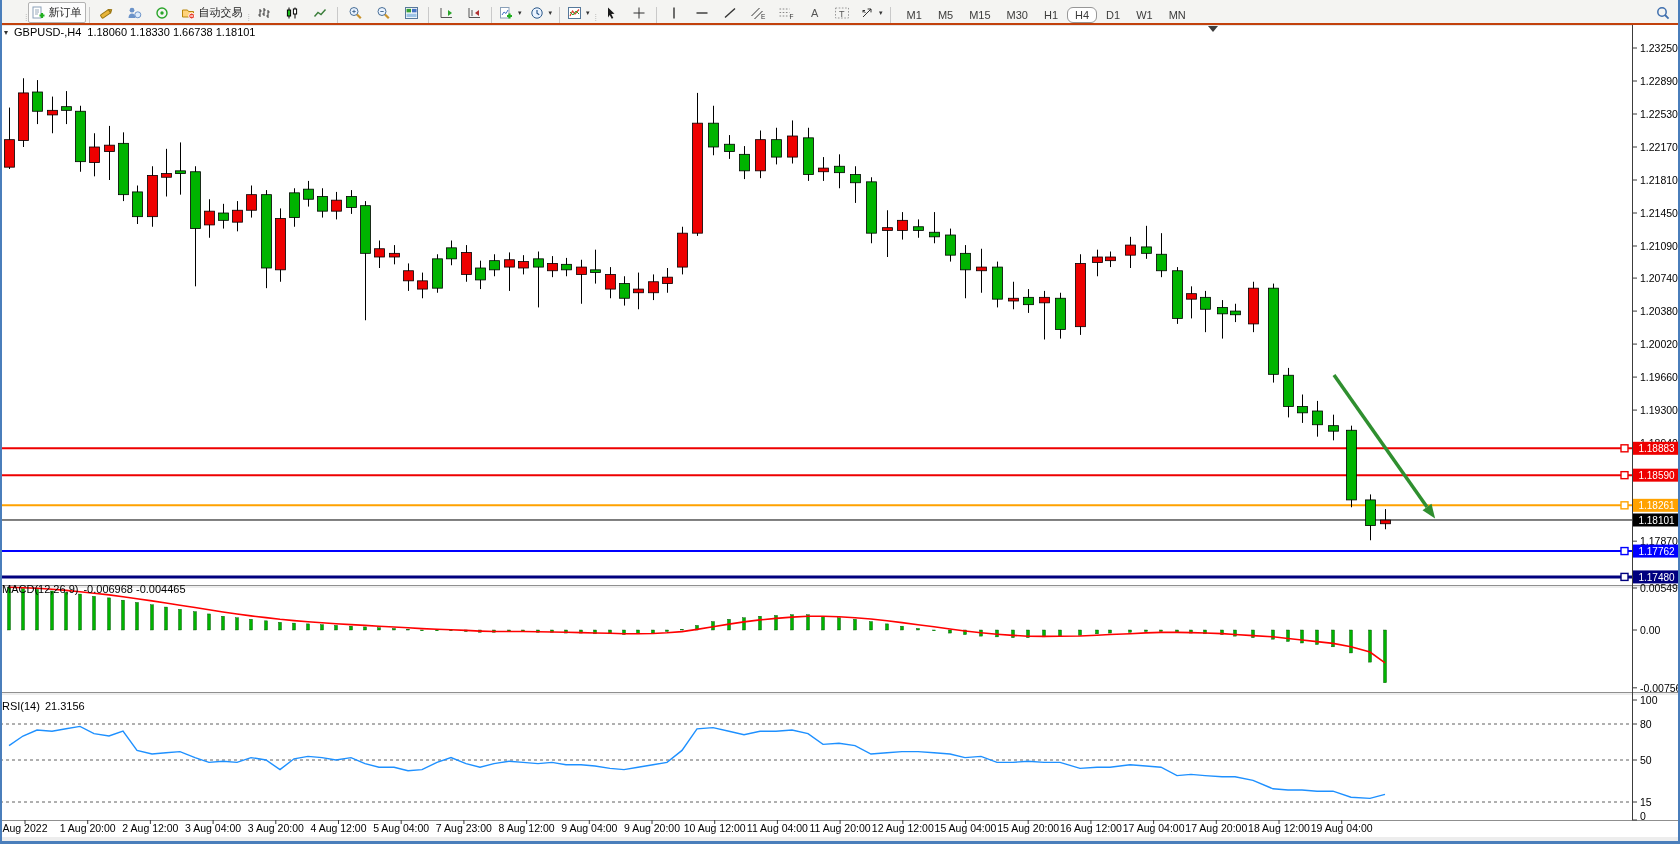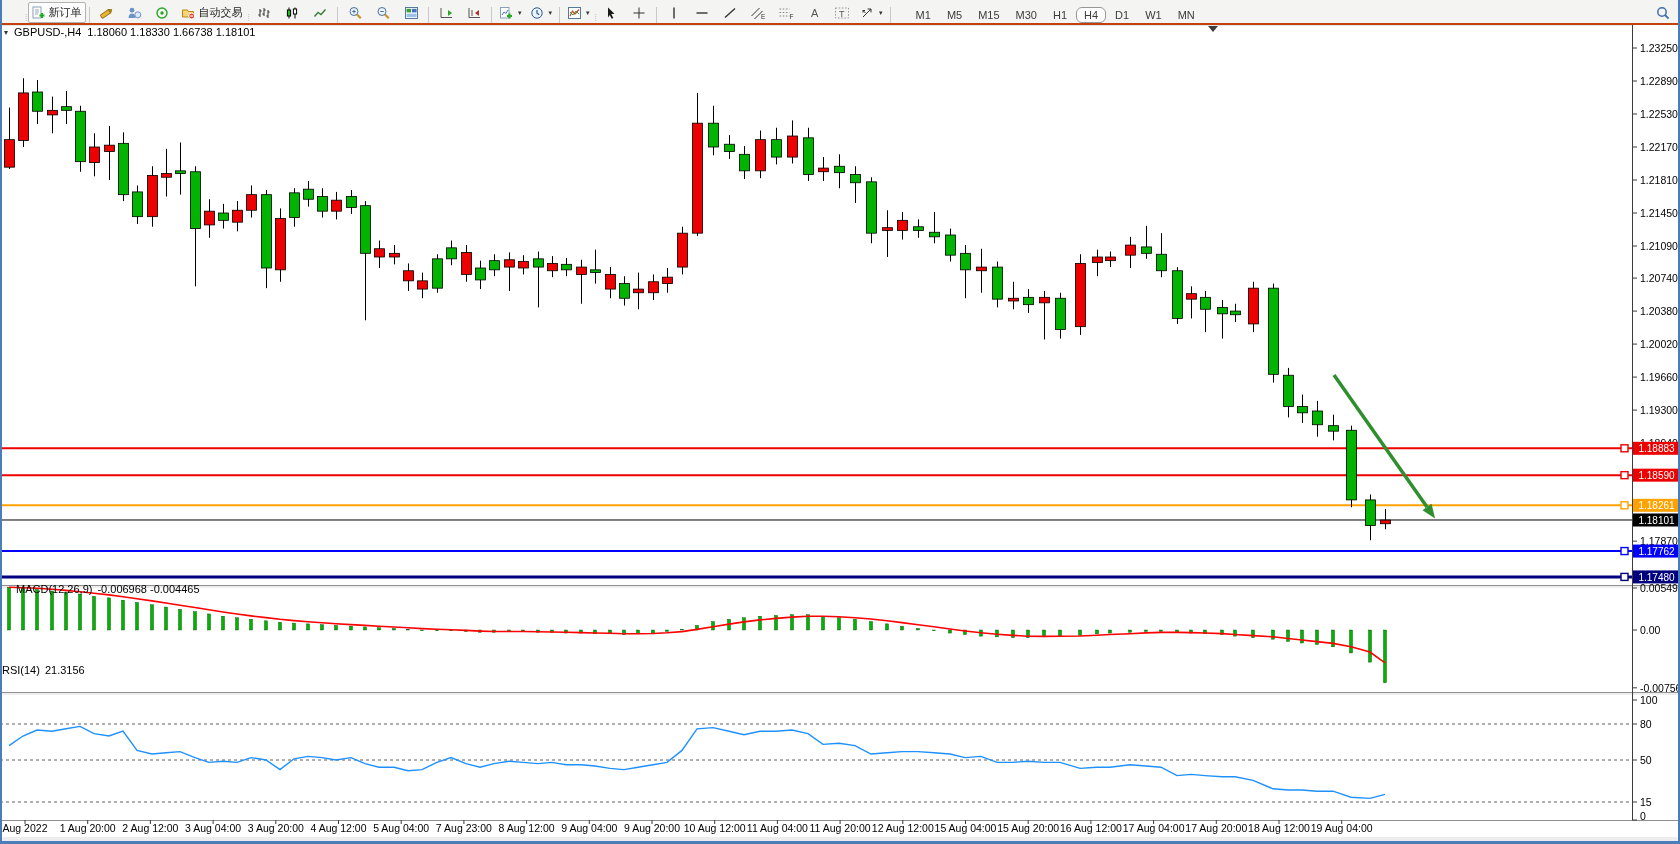--- a/index.html
+++ b/index.html
@@ -7,31 +7,31 @@
   #toolbar{position:absolute;top:0;left:0;width:1680px;height:23px;background:#f4f4f2;
     border-bottom:2px solid #c2410c;display:flex;align-items:flex-end;z-index:20;font-size:11px;color:#222;padding-left:24px;}
   .tbtn{height:19px;min-width:20px;display:inline-flex;align-items:center;justify-content:center;
     gap:3px;padding:0 3px;border:1px solid transparent;border-radius:2px;white-space:nowrap;}
   .tbtn.framed{border:1px solid #b3b3b3;background:#fcfcfc;}
   .sep{width:1px;height:16px;background:#c9c9c9;margin:0 3px;flex:0 0 auto;}
   .grip{color:#bdbdbd;font-size:9px;margin:0 1px;letter-spacing:-1px;}
   .caret{font-size:7px;color:#333;margin-left:1px;}
   .tf{padding:1px 7px;color:#3c3c3c;cursor:default;}
   .tf.active{background:#fff;border:1px solid #979797;border-radius:6px;}
-  #tf-wrap{display:flex;align-items:center;gap:2px;margin-left:15px;}
+  #tf-wrap{display:flex;align-items:center;gap:2px;margin-left:6px;}
   #right-tools{margin-left:auto;display:flex;align-items:center;gap:8px;margin-right:8px;}
   .bubble-wrap{position:relative;display:inline-flex;}
   .badge{position:absolute;top:-3px;right:-6px;background:#e8402f;color:#fff;border-radius:8px;
     font-size:9px;line-height:11px;padding:0 4px;border:1px solid #fff;}
   #chart-svg{position:absolute;top:0;left:0;z-index:1;}
   .overlay{position:absolute;z-index:5;font-size:11px;color:#000;white-space:nowrap;}
   #chart-title{top:26px;left:4px;display:flex;gap:6px;align-items:center;}
   #chart-title .dd{font-size:8px;color:#333;}
-  #macd-label{top:583px;left:16px;}
-  #rsi-label{top:664px;left:2px;}
+  #macd-label{top:583px;left:2px;}
+  #rsi-label{top:700px;left:2px;}
   .lbl-gap{margin-left:5px;}
   .win-border{position:absolute;background:#4a7ebb;z-index:30;}
   #wb-left{left:0;top:0;width:2px;height:844px;}
   #wb-right{right:0;top:0;width:2px;height:844px;}
   #wb-bottom{left:0;top:841px;width:1680px;height:3px;}
   #status-strip{position:absolute;left:0;top:837px;width:1680px;height:4px;background:#ededed;z-index:4;}
   svg text{font-family:"Liberation Sans",sans-serif;}
 </style>
 </head>
 <body>

